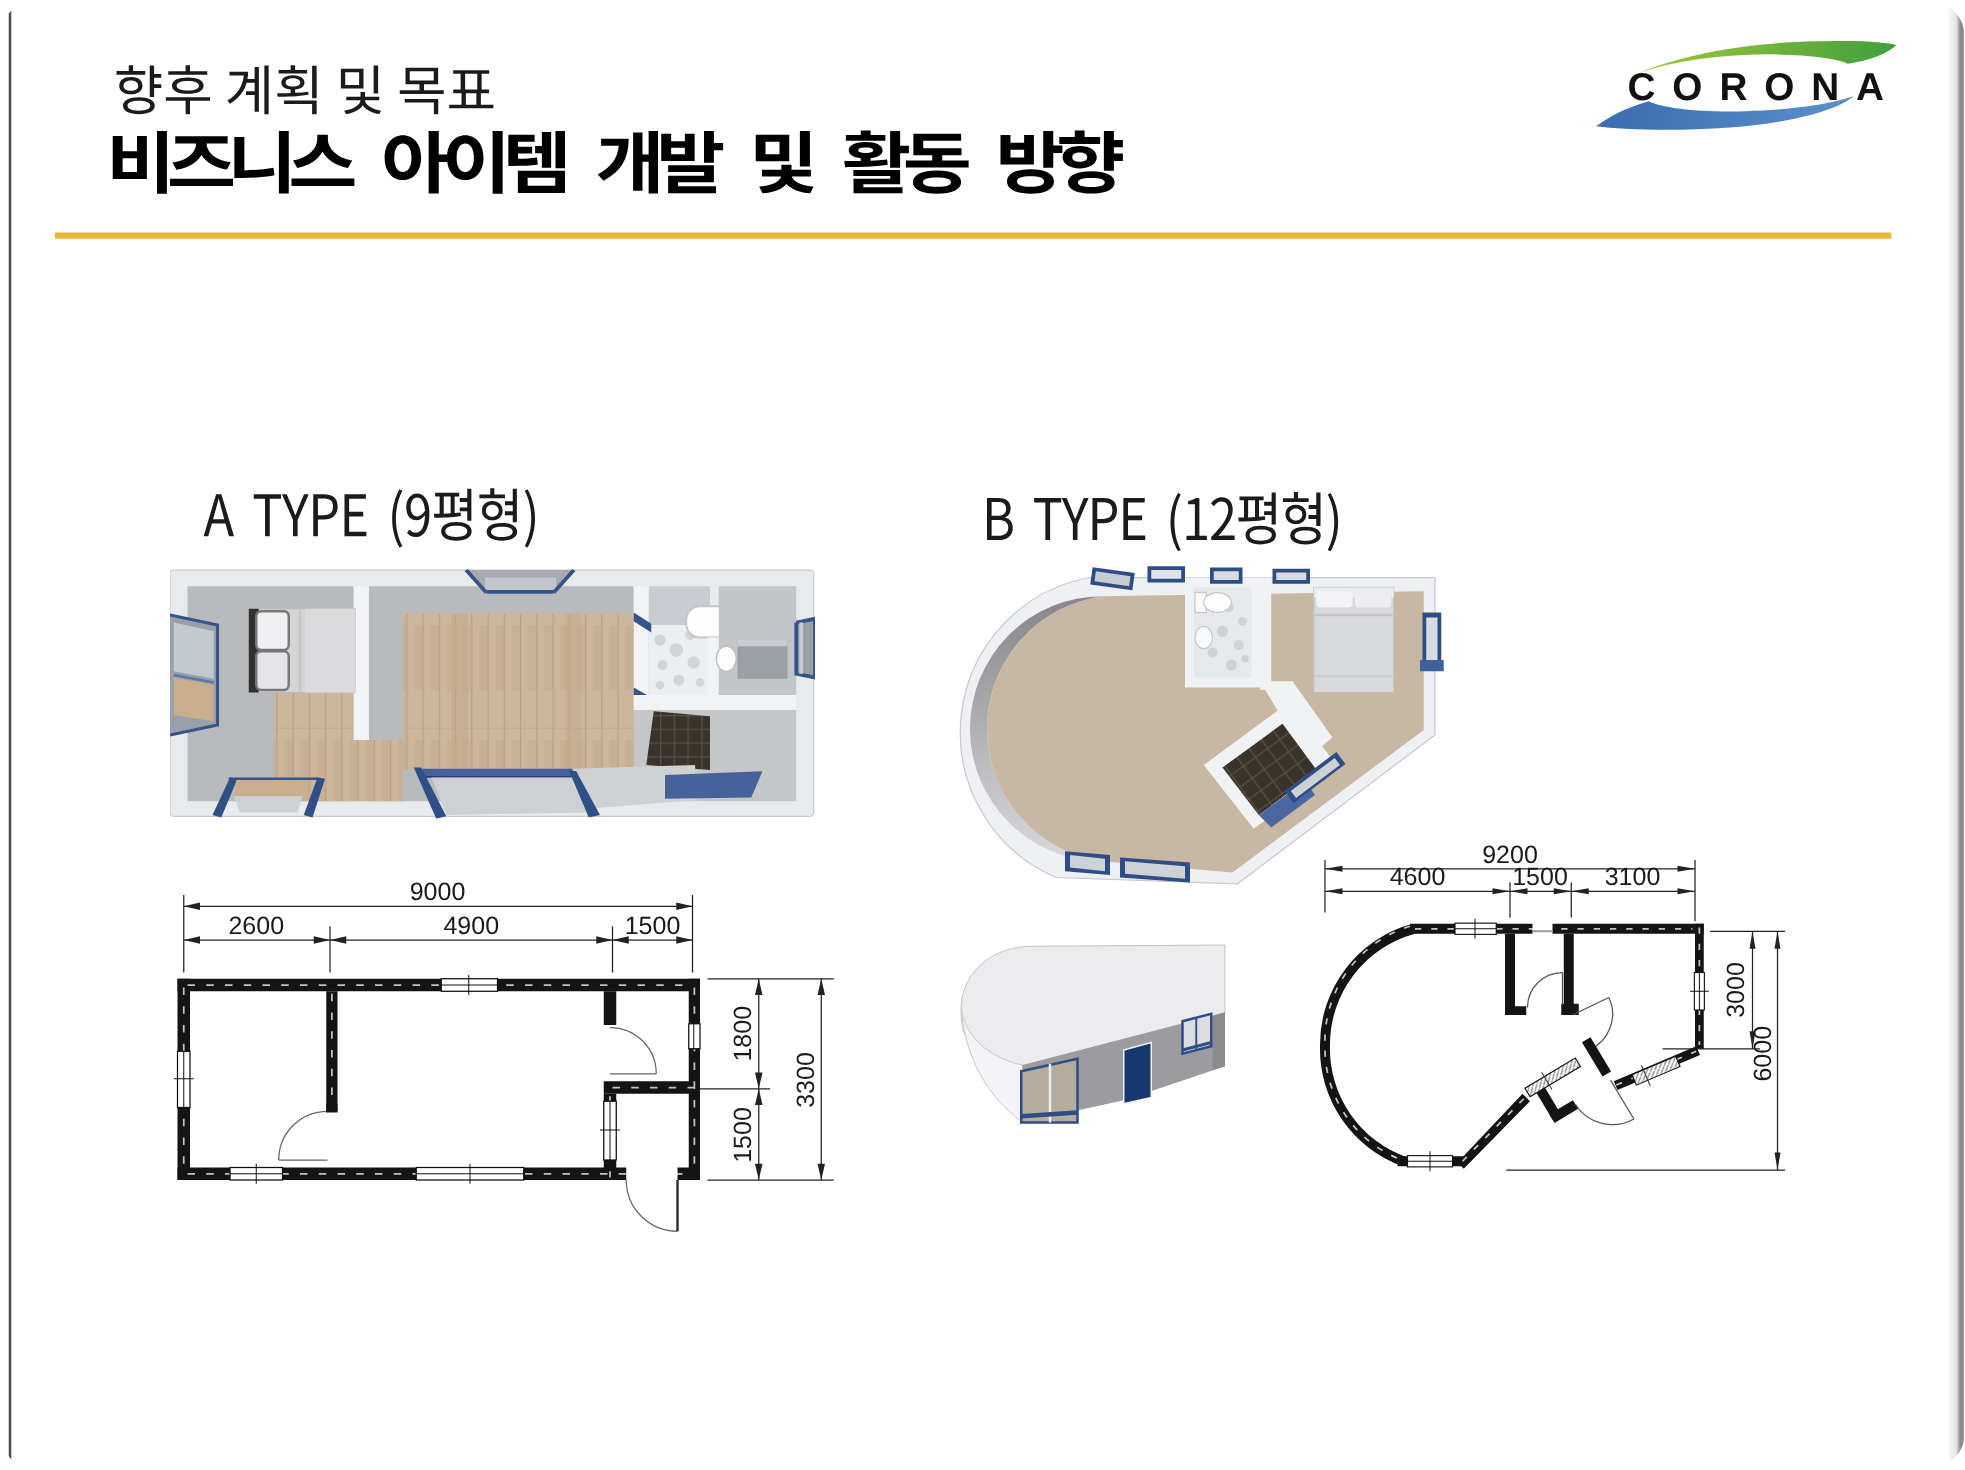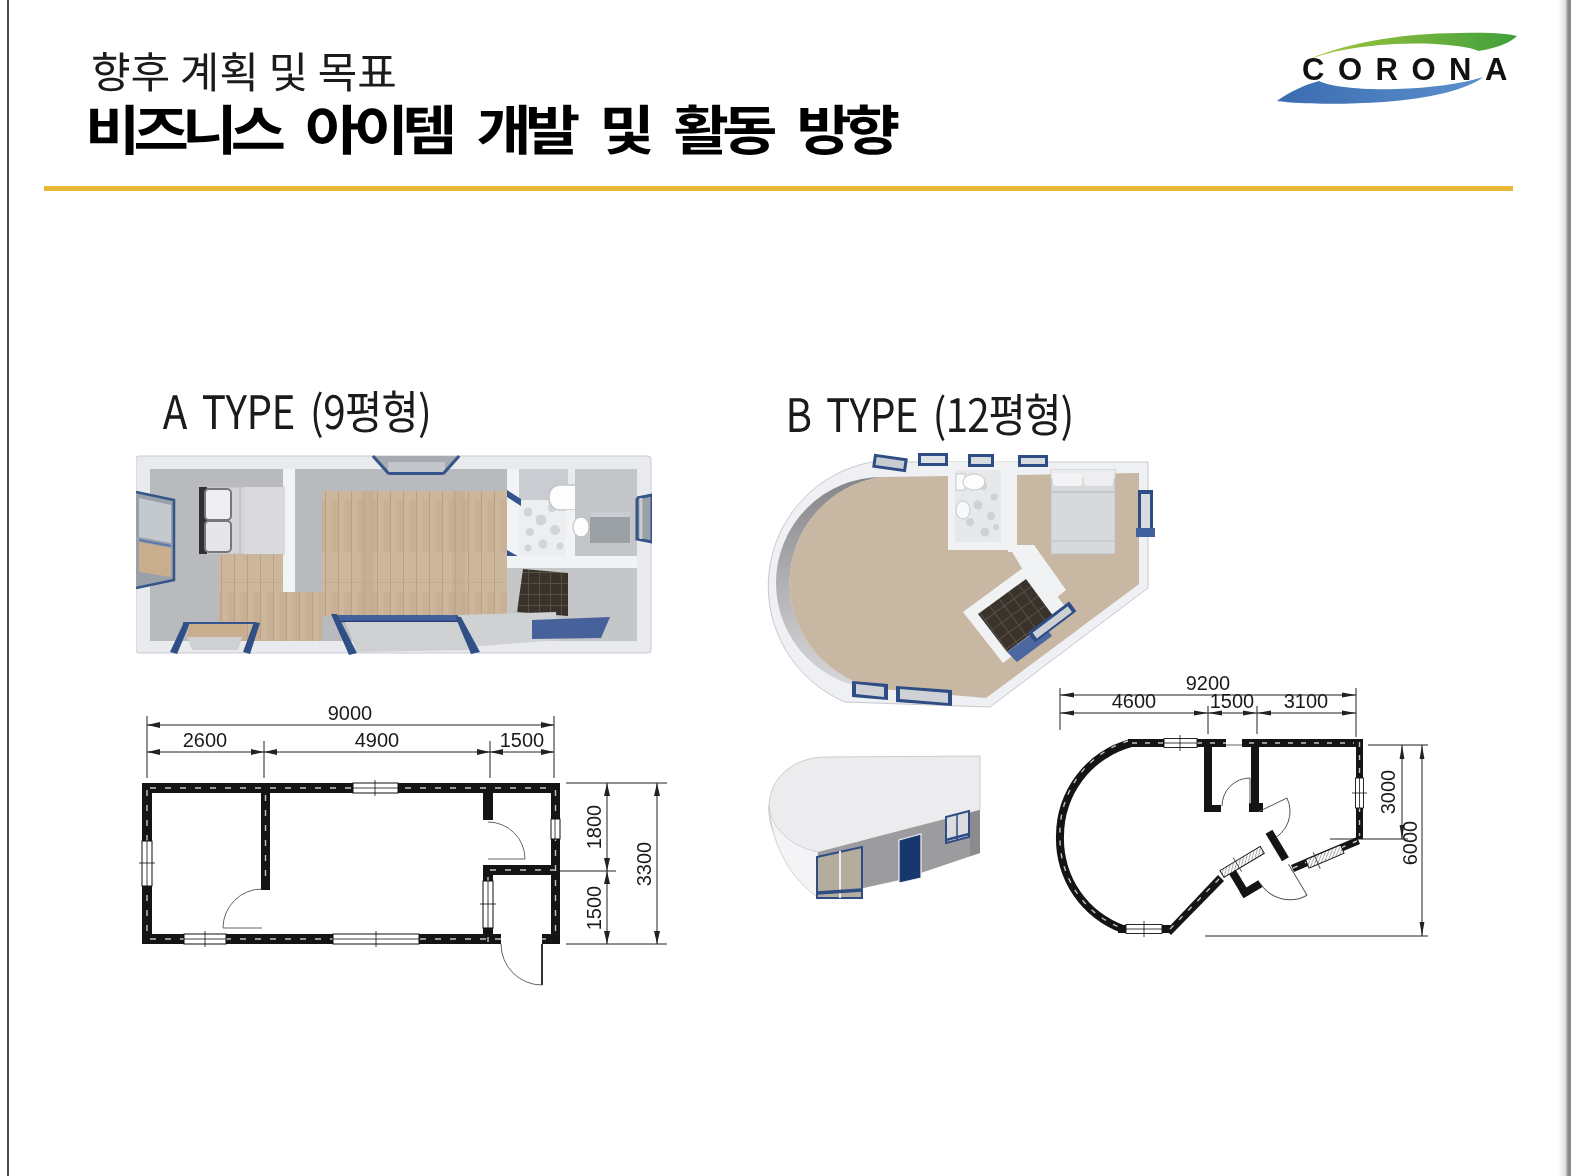--- a/index.html
+++ b/index.html
@@ -1,16 +1,16 @@
 <!DOCTYPE html>
 <html><head><meta charset="utf-8">
 <style>
 html,body{margin:0;padding:0;background:#fff;}
 .page{position:relative;width:1572px;height:1176px;background:#fff;overflow:hidden;
-font-family:"Liberation Sans",sans-serif;}
+font-family:"Liberation Sans",sans-serif;border-radius:30px;}
 .abs{position:absolute;}
 svg{display:block;}
 .dimtxt{font:20px "Liberation Sans",sans-serif;fill:#1a1a1a;}
 </style></head>
 <body>
 <div class="page">
 
 <div class="abs" style="left:7px;top:0;width:2px;height:1176px;background:#4b4b4b;"></div>
 
 <div class="abs" style="left:1558px;top:0;width:13px;height:1176px;background:linear-gradient(to right,rgba(140,140,140,0) 0%,rgba(140,140,140,.25) 55%,#8d8d8d 78%,#868686 100%);"></div>

